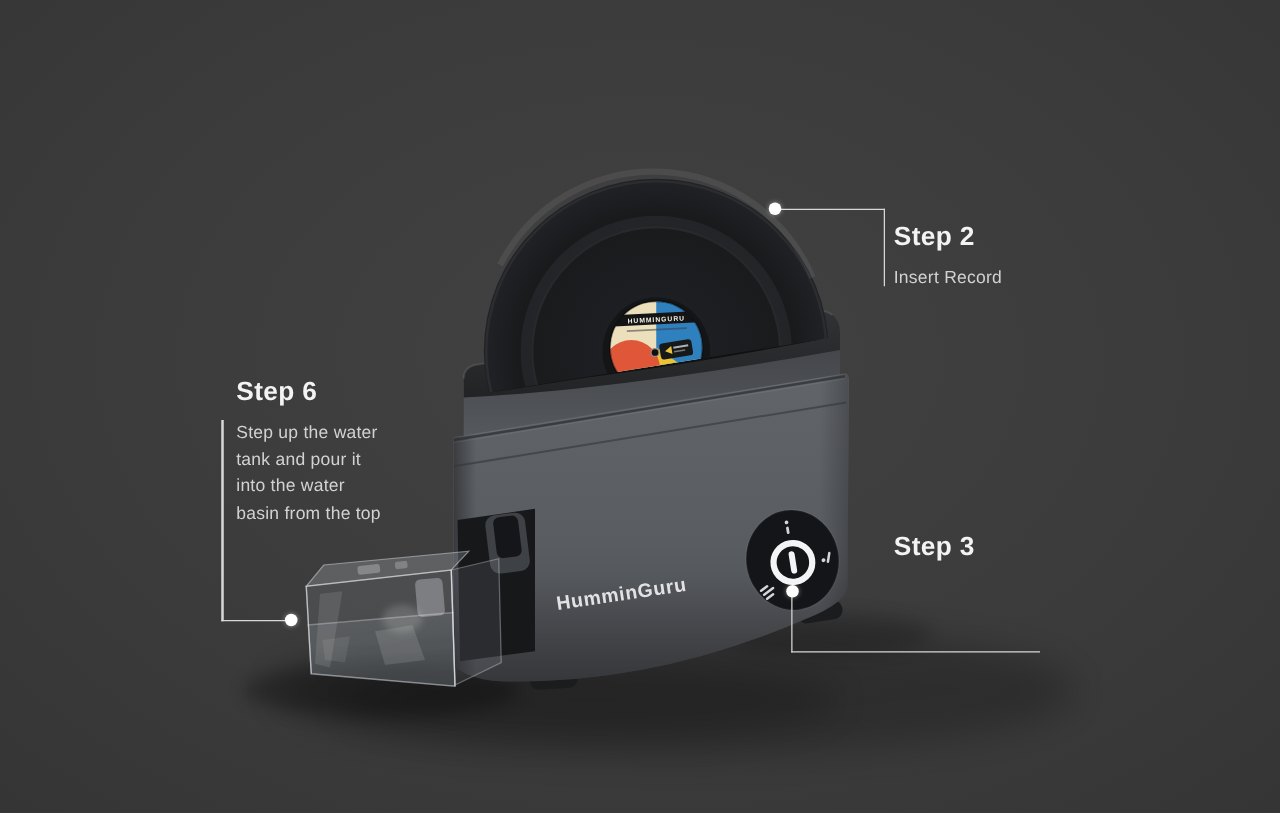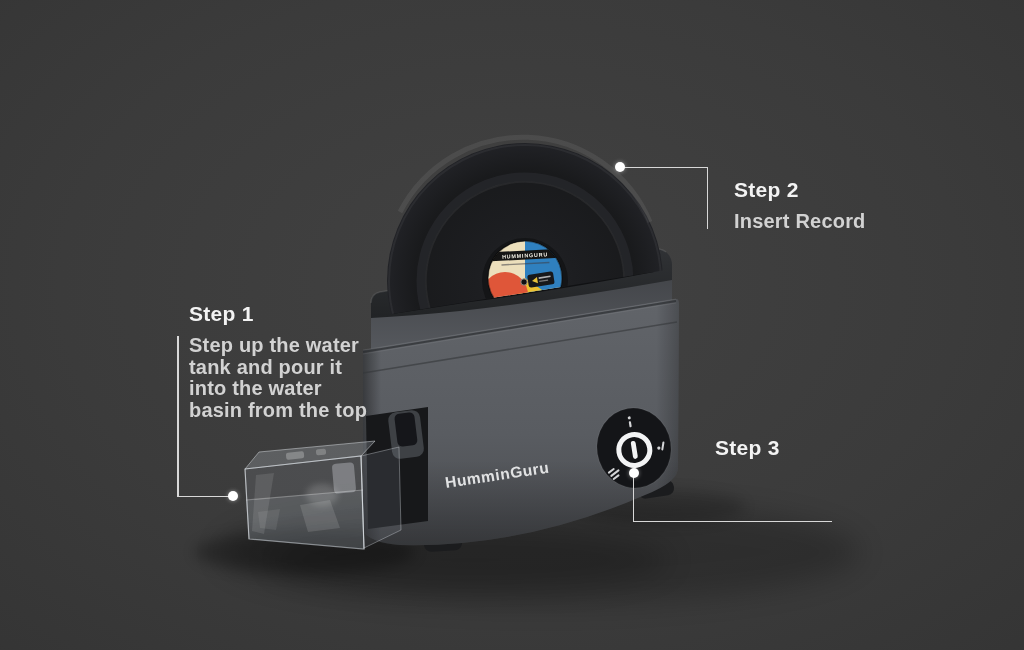--- a/index.html
+++ b/index.html
@@ -12,26 +12,26 @@
     position:relative;width:1024px;height:650px;
     background:radial-gradient(ellipse 820px 560px at 50% 44%, #424242 0%, #3b3b3b 55%, #333333 100%);
   }
   .stage svg{position:absolute;left:0;top:0;}
   .step{position:absolute;z-index:5;}
   .step h3{
     margin:0;font-size:21px;line-height:1.15;font-weight:700;
     color:#f3f3f3;letter-spacing:.3px;
   }
   .step p{
-    margin:9px 0 0;font-size:20px;line-height:21.5px;font-weight:700;
+    margin:9px 0 0;font-size:14px;line-height:21.5px;font-weight:400;
     color:#d2d2d2;white-space:pre-line;letter-spacing:.2px;
   }
   #step1{left:189px;top:302px;}
-  #step2{left:734px;top:178px;}
-  #step3{left:715px;top:426px;margin-top:10px;}
+  #step2{left:715px;top:178px;}
+  #step3{left:715px;top:426px;}
   .cl{position:absolute;background:#d8d8d8;z-index:4;}
   .dot{
     position:absolute;width:10px;height:10px;border-radius:50%;
     background:#ffffff;z-index:4;box-shadow:0 0 4px rgba(255,255,255,.45);
   }
   #l1v{left:177px;top:336px;width:1.5px;height:161px;}
   #l1h{left:177px;top:495.5px;width:52px;height:1.5px;}
   #d1{left:228px;top:491px;}
   #l2h{left:623px;top:166.5px;width:85px;height:1.5px;}
   #l2v{left:706.5px;top:166.5px;width:1.5px;height:62px;}
@@ -219,21 +219,21 @@
 
   <div class="cl" id="l2h"></div>
   <div class="cl" id="l2v"></div>
   <div class="dot" id="d2"></div>
 
   <div class="cl" id="l3v"></div>
   <div class="cl" id="l3h"></div>
   <div class="dot" id="d3"></div>
 
   <div class="step" id="step1">
-    <h3>Step 1</h3>
+    <h3>Step 6</h3>
     <p>Step up the water
 tank and pour it
 into the water
 basin from the top</p>
   </div>
   <div class="step" id="step2">
     <h3>Step 2</h3>
     <p>Insert Record</p>
   </div>
   <div class="step" id="step3">

